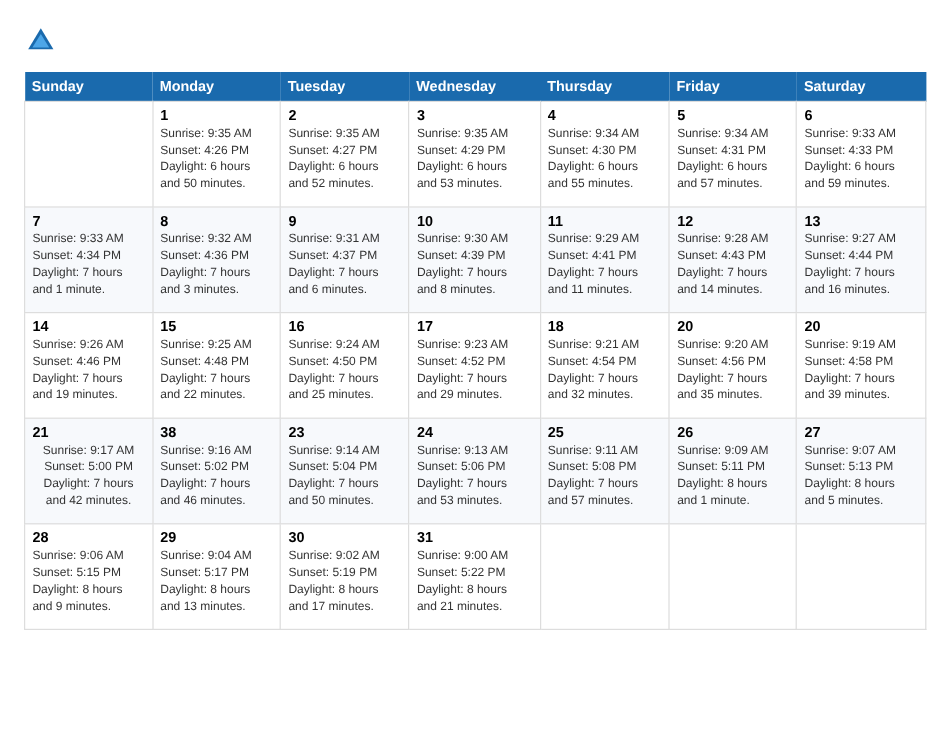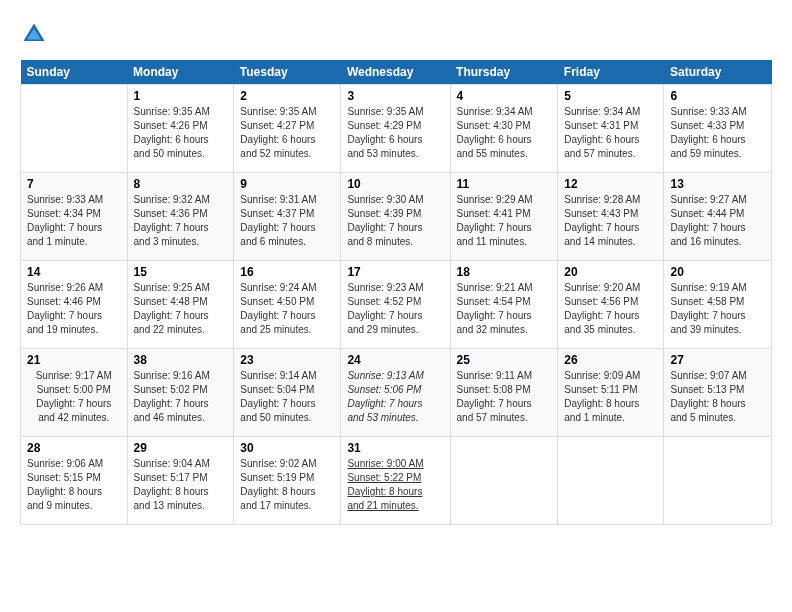--- a/index.html
+++ b/index.html
@@ -296,21 +296,21 @@
           </td>
           <td>
             <span class="day-num">23</span>
             <div class="day-info" style="white-space: pre-line;">Sunrise: 9:14 AM
 Sunset: 5:04 PM
 Daylight: 7 hours
 and 50 minutes.</div>
           </td>
           <td>
             <span class="day-num">24</span>
-            <div class="day-info" style="white-space: pre-line; font-style: italic;">Sunrise: 9:13 AM
+            <div class="day-info" style="white-space: pre-line;">Sunrise: 9:13 AM
 Sunset: 5:06 PM
 Daylight: 7 hours
 and 53 minutes.</div>
           </td>
           <td>
             <span class="day-num">25</span>
             <div class="day-info" style="white-space: pre-line;">Sunrise: 9:11 AM
 Sunset: 5:08 PM
 Daylight: 7 hours
 and 57 minutes.</div>
@@ -347,21 +347,21 @@
           </td>
           <td>
             <span class="day-num">30</span>
             <div class="day-info" style="white-space: pre-line;">Sunrise: 9:02 AM
 Sunset: 5:19 PM
 Daylight: 8 hours
 and 17 minutes.</div>
           </td>
           <td>
             <span class="day-num">31</span>
-            <div class="day-info" style="white-space: pre-line; text-decoration: underline;">Sunrise: 9:00 AM
+            <div class="day-info" style="white-space: pre-line;">Sunrise: 9:00 AM
 Sunset: 5:22 PM
 Daylight: 8 hours
 and 21 minutes.</div>
           </td>
           <td class="empty-cell"></td>
           <td class="empty-cell"></td>
           <td class="empty-cell"></td>
         </tr>
       </tbody>
   </table>

